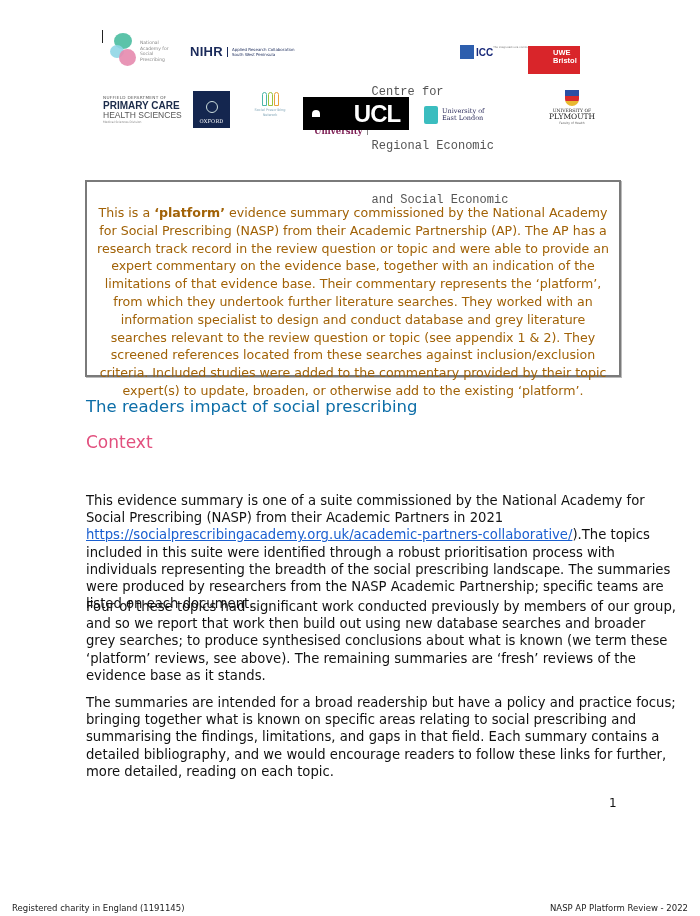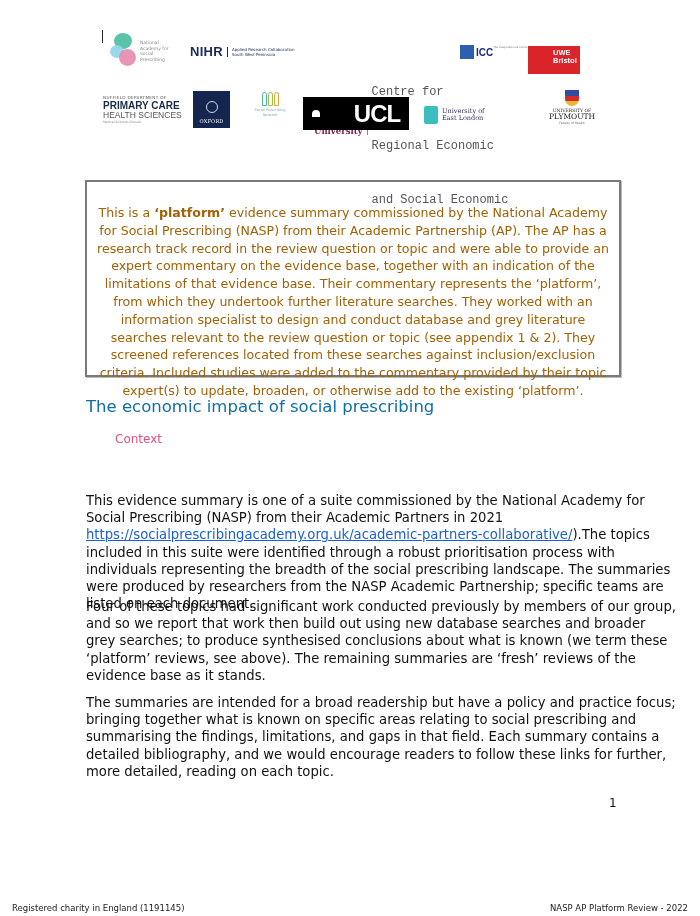--- a/index.html
+++ b/index.html
@@ -75,21 +75,21 @@
     
     .frame {
       position: absolute; left: 85px; top: 180px; width: 536px; height: 197px;
       border: 2px solid #7a7a7a; box-shadow: 1px 1px 0 #bbb;
       padding: 22px 8px; text-align: center;
       font-family: "DejaVu Sans", sans-serif; font-size: 12.6px; line-height: 17.8px; color: #a16207;
     }
     .frame b { font-weight: bold; }
 
     .title { position: absolute; left: 86px; top: 397px; font-size: 16.5px; color: #0d6ea8; }
-    .subtitle { position: absolute; left: 86px; top: 432px; font-size: 12px; color: #e2507e; margin-left: 29px; }
+    .subtitle { position: absolute; left: 86px; top: 432px; font-size: 17px; color: #e2507e; }
 
     .body-text {
       position: absolute; left: 86px; width: 590px;
       font-size: 13.2px; line-height: 17.2px; color: #111;
     }
     .p1 { top: 468px; margin-top: 24px; }
     .p2 { top: 598px; }
     .p3 { top: 694px; }
     .link { color: #1a5fd0; text-decoration: underline; }
 
@@ -187,21 +187,21 @@
     <div class="plym-top">UNIVERSITY OF</div>
     <div class="plym-mid">PLYMOUTH</div>
     <div class="plym-bot">Faculty of Health</div>
   </div>
 </div>
 
 <div class="frame">
   <span>This is a </span><b>‘platform’</b><span> evidence summary commissioned by the National Academy for Social Prescribing (NASP) from their Academic Partnership (AP). The AP has a research track record in the review question or topic and were able to provide an expert commentary on the evidence base, together with an indication of the limitations of that evidence base. Their commentary represents the ‘platform’, from which they undertook further literature searches. They worked with an information specialist to design and conduct database and grey literature searches relevant to the review question or topic (see appendix 1 &amp; 2). They screened references located from these searches against inclusion/exclusion criteria. Included studies were added to the commentary provided by their topic expert(s) to update, broaden, or otherwise add to the existing ‘platform’.</span>
 </div>
 
-<h1 class="title" style="font-weight:normal">The economic impact of social prescribing</h1>
+<h1 class="title" style="font-weight:normal">The readers impact of social prescribing</h1>
 <h2 class="subtitle" style="font-weight:normal">Context</h2>
 
 <p class="body-text p1">
   <span>This evidence summary is one of a suite commissioned by the National Academy for Social Prescribing (NASP) from their Academic Partners in 2021 </span><a class="link">https://socialprescribingacademy.org.uk/academic-partners-collaborative/</a><span>).The topics included in this suite were identified through a robust prioritisation process with individuals representing the breadth of the social prescribing landscape. The summaries were produced by researchers from the NASP Academic Partnership; specific teams are listed on each document.</span>
 </p>
 
 <p class="body-text p2">Four of these topics had significant work conducted previously by members of our group, and so we report that work then build out using new database searches and broader grey searches; to produce synthesised conclusions about what is known (we term these ‘platform’ reviews, see above). The remaining summaries are ‘fresh’ reviews of the evidence base as it stands.</p>
 
 <p class="body-text p3">The summaries are intended for a broad readership but have a policy and practice focus; bringing together what is known on specific areas relating to social prescribing and summarising the findings, limitations, and gaps in that field. Each summary contains a detailed bibliography, and we would encourage readers to follow these links for further, more detailed, reading on each topic.</p>
 

